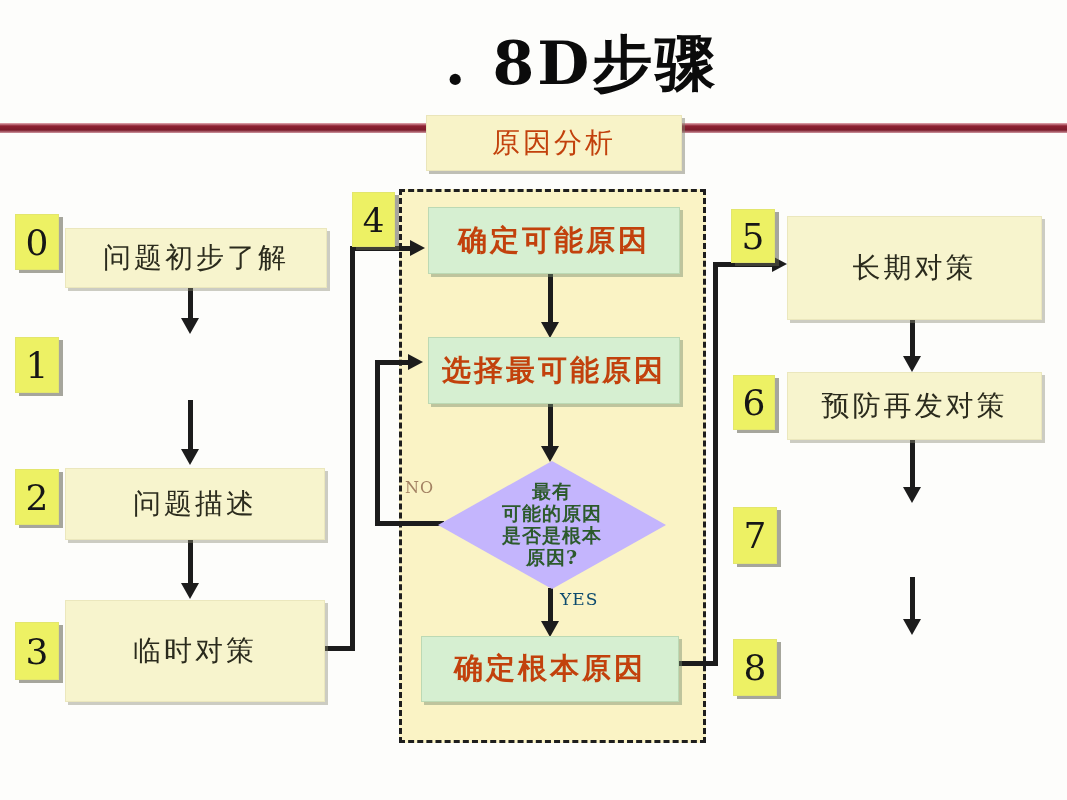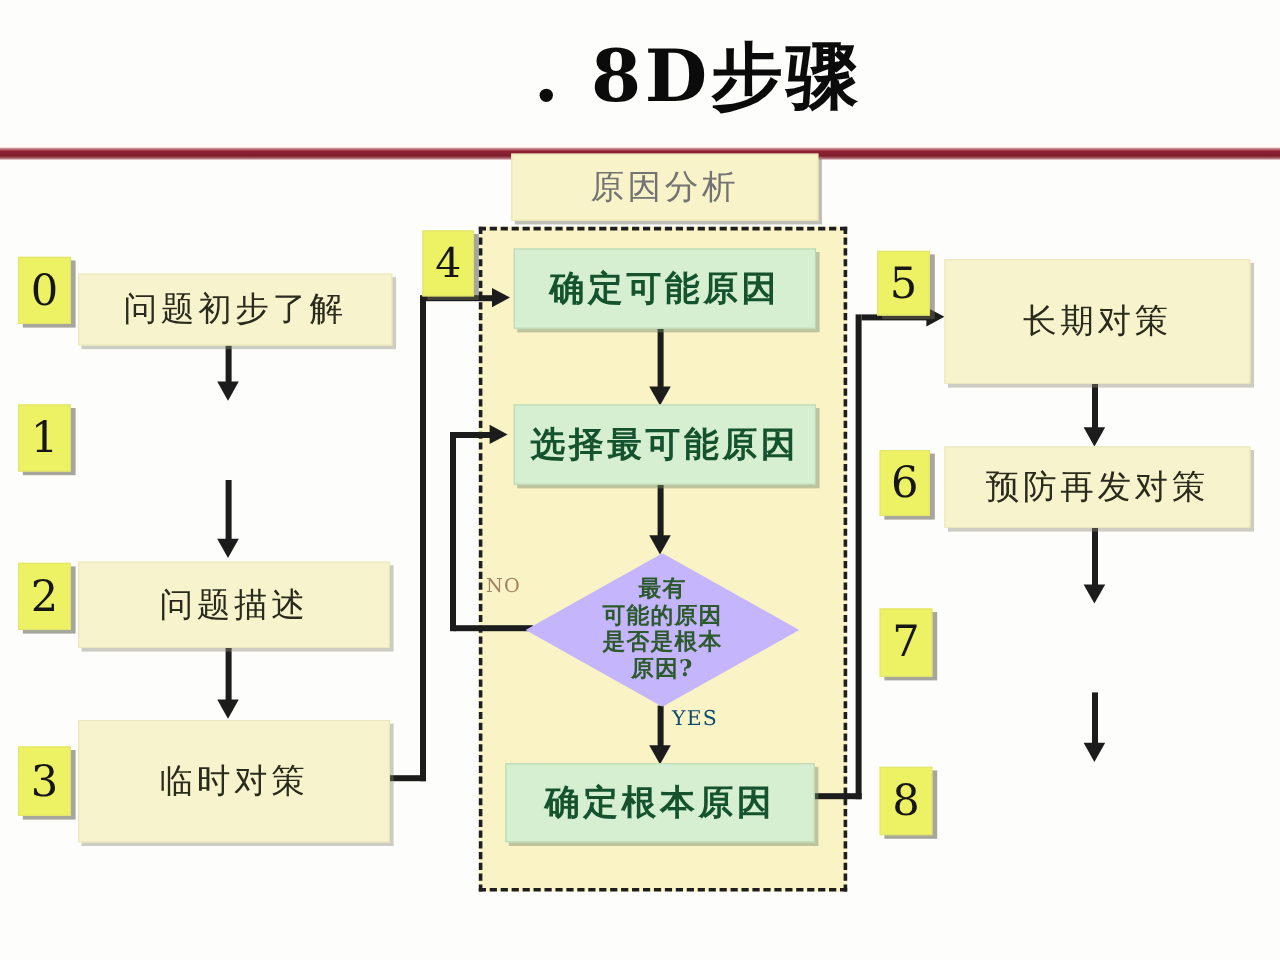--- a/index.html
+++ b/index.html
@@ -6,43 +6,43 @@
   body{background:#ffffff;font-family:"DejaVu Serif","Liberation Serif",serif;}
   .stage{position:relative;width:1067px;height:800px;background:#fdfdfb;overflow:hidden;}
 
   .title{position:absolute;top:24px;left:0;width:100%;text-align:center;
          font-size:60px;font-weight:bold;color:#0b0b0b;letter-spacing:3px;
          transform:translateX(48px);}
 
   .redline{position:absolute;left:0;top:123px;width:1067px;height:10px;z-index:1;
            background:linear-gradient(to bottom,#e5aeb5 0%,#8e2132 30%,#7c1c2b 70%,#cf97a0 100%);}
 
-  .causebox{position:absolute;left:426px;top:128px;width:254px;height:54px;z-index:2;
+  .causebox{position:absolute;left:426px;top:115px;width:254px;height:54px;z-index:2;
             background:#f8f3c8;border:1px solid #eae5ba;
             box-shadow:3px 3px 0 rgba(130,130,112,.5);
             display:flex;align-items:center;justify-content:center;
-            font-size:28px;color:#737373;letter-spacing:3px;}
+            font-size:28px;color:#c2410c;letter-spacing:3px;}
 
   .dashedbox{position:absolute;left:399px;top:189px;width:301px;height:548px;z-index:0;
              background:#faf3c5;border:3px dashed #1e1e1e;}
 
   .nbox{position:absolute;background:#edf164;z-index:4;
         box-shadow:4px 3px 0 rgba(95,95,78,.55);border:1px solid #e3e66d;
         display:flex;align-items:center;justify-content:center;
         font-size:36px;color:#161616;}
 
   .sbox{position:absolute;background:#f7f4cd;z-index:4;
         border:1px solid #ebe7bd;box-shadow:3px 3px 0 rgba(135,135,115,.42);
         display:flex;align-items:center;justify-content:center;
         font-size:28px;color:#2b2b1d;letter-spacing:3px;}
 
   .gbox{position:absolute;background:#d6efd1;z-index:4;
         border:1px solid #bcd9b4;box-shadow:3px 3px 0 rgba(118,140,108,.45);
         display:flex;align-items:center;justify-content:center;
-        font-size:29px;font-weight:bold;color:#14532d;letter-spacing:3px;}
+        font-size:29px;font-weight:bold;color:#c2410c;letter-spacing:3px;}
 
   .diamond{position:absolute;left:438px;top:461px;width:228px;height:128px;z-index:4;
            background:#c4b5fd;
            clip-path:polygon(50% 0,100% 50%,50% 100%,0 50%);
            filter:drop-shadow(3px 3px 0 rgba(118,140,108,.45));
            text-align:center;box-sizing:border-box;padding-top:19px;}
   .diamond div{font-size:19px;line-height:22px;font-weight:bold;color:#2c5a2c;letter-spacing:1px;}
 
   .vline,.hline{position:absolute;background:#1c1c1c;z-index:3;}
   .ah-down{position:absolute;width:0;height:0;z-index:3;

